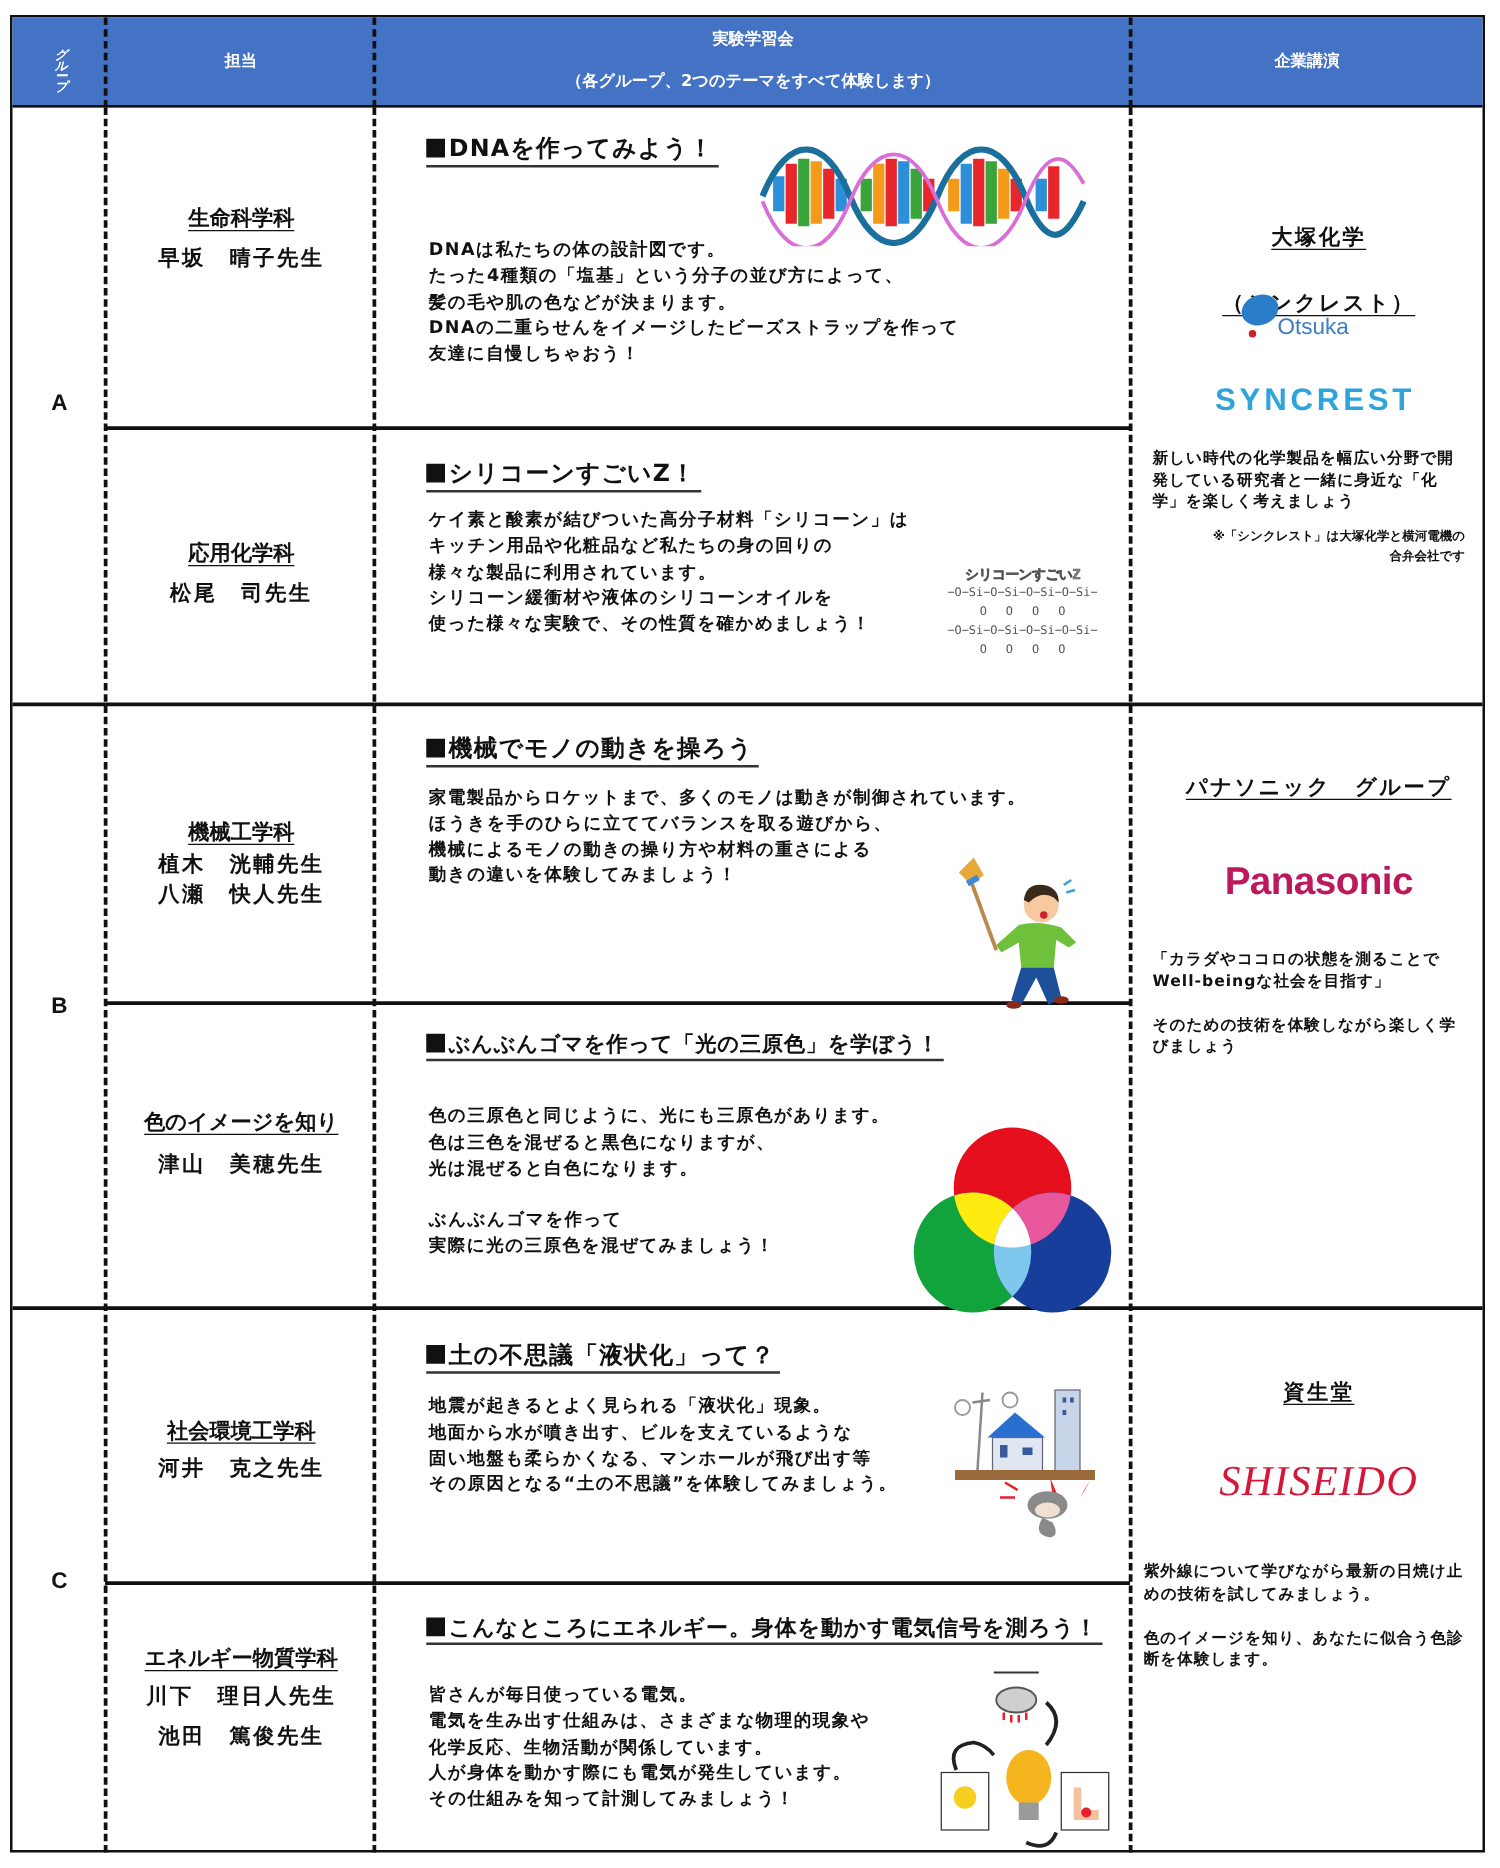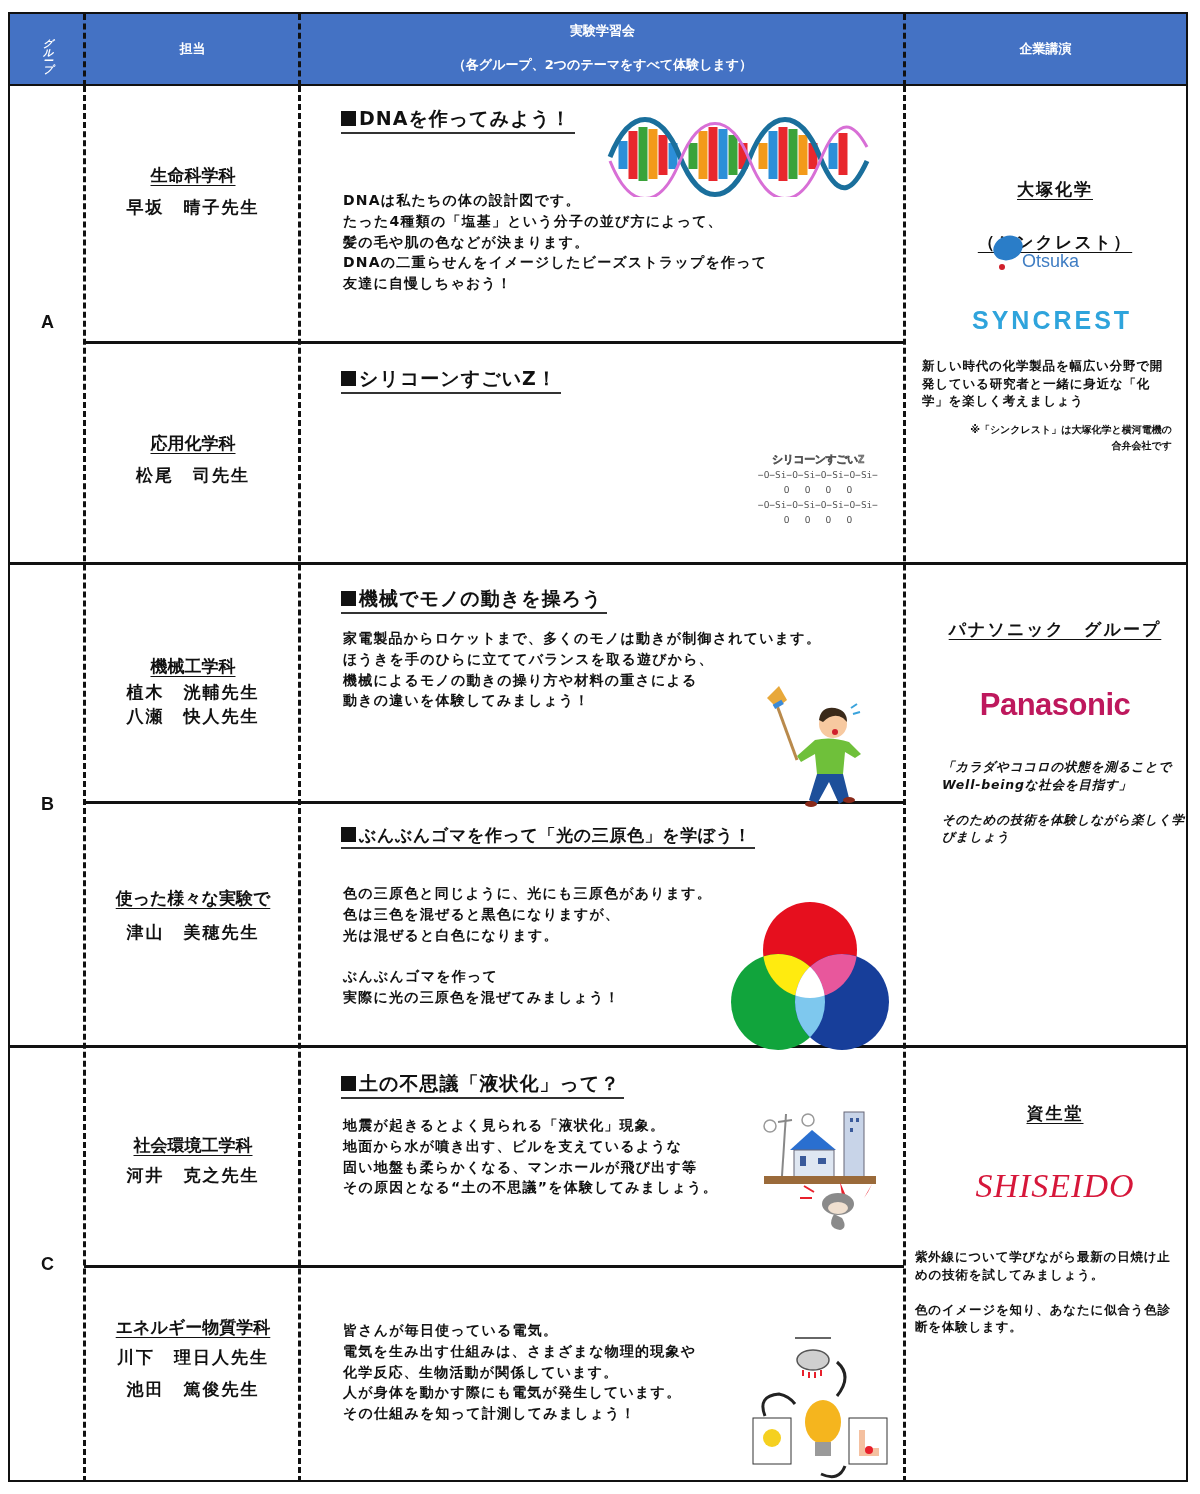--- a/index.html
+++ b/index.html
@@ -114,20 +114,25 @@
     <path d="M5 44 C 25 94, 55 94, 75 44 S 125 -6, 145 44 S 195 94, 215 44 S 250 8, 262 30" fill="none" stroke="#d86fd6" stroke-width="3"></path>
   </svg>
 
   <div class="teacher" style="top:418px;">
     <span class="dept">応用化学科</span>
     <span class="name">松尾　司先生</span>
   </div>
 
   <div class="exp" style="top:352px;">
     <div class="title"><span class="sq"></span><span>シリコーンすごいZ！</span></div>
+    <div class="body" style="margin-top:12px;">ケイ素と酸素が結びついた高分子材料「シリコーン」は
+キッチン用品や化粧品など私たちの身の回りの
+様々な製品に利用されています。
+シリコーン緩衝材や液体のシリコーンオイルを
+使った様々な実験で、その性質を確かめましょう！</div>
   </div>
   <div class="illus" style="left:728px;top:438px;width:160px;text-align:center;color:#555;font-size:9.5px;line-height:15px;font-family:'DejaVu Sans Mono',monospace;">
     <div style="font-weight:bold;font-size:11px;color:#888;-webkit-text-stroke:0.5px #555;letter-spacing:-0.5px;">シリコーンすごいZ</div>
     <div>−O−Si−O−Si−O−Si−O−Si−</div>
     <div>O　 O　 O　 O</div>
     <div>−O−Si−O−Si−O−Si−O−Si−</div>
     <div>O　 O　 O　 O</div>
   </div>
 
   <div class="company" style="top:124px;">
@@ -172,21 +177,21 @@
     <path d="M54 38 Q56 24 70 26 Q82 28 82 40 L78 36 Q68 30 58 40 Z" fill="#3a2a1a"></path>
     <circle cx="70" cy="50" r="3" fill="#d0202c"></circle>
     <path d="M86 26 l6 -4 M88 32 l7 -2" stroke="#3aa3dc" stroke-width="2"></path>
     <path d="M50 58 Q66 54 84 60 L96 72 L90 76 L80 70 L78 92 L52 92 L50 72 L36 80 L32 74 Z" fill="#6fc03a"></path>
     <path d="M52 92 L44 118 L52 122 L64 100 L74 122 L84 116 L78 92 Z" fill="#1d4f9a"></path>
     <ellipse cx="46" cy="122" rx="6" ry="3" fill="#8a2a1a"></ellipse>
     <ellipse cx="84" cy="118" rx="6" ry="3" fill="#8a2a1a"></ellipse>
   </svg>
 
   <div class="teacher" style="top:873px;">
-    <span class="dept" style="margin-bottom:10px;">使った様々な実験で</span>
+    <span class="dept" style="margin-bottom:10px;">色のイメージを知り</span>
     <span class="name">津山　美穂先生</span>
   </div>
 
   <div class="exp" style="top:810px;">
     <div class="title" style="font-size:17px;letter-spacing:0.6px;"><span class="sq"></span><span>ぶんぶんゴマを作って「光の三原色」を学ぼう！</span></div>
     <div class="body" style="margin-top:34px;">色の三原色と同じように、光にも三原色があります。
 色は三色を混ぜると黒色になりますが、
 光は混ぜると白色になります。
 
 ぶんぶんゴマを作って
@@ -212,21 +217,21 @@
         <g clip-path="url(#cg)">
           <ellipse cx="120" cy="104" rx="47" ry="48" fill="#ffffff"></ellipse>
         </g>
       </g>
   </svg>
 
   <div class="company" style="top:604px;">
     <div style="text-align:center;"><span class="cname">パナソニック　グループ</span></div>
   </div>
   <div class="illus logo-text" style="left:950px;top:673px;width:190px;text-align:center;font-size:31px;font-weight:bold;color:#be185d;letter-spacing:-0.5px;">Panasonic</div>
-  <div class="company" style="top:744px;left:932px;width:250px;font-style:italic;">
+  <div class="company" style="top:744px;left:912px;width:250px;">
     <div class="desc">「カラダやココロの状態を測ることでWell-beingな社会を目指す」
 
 そのための技術を体験しながら楽しく学びましょう</div>
   </div>
 
   <div class="group-label" style="top:1240px;">C</div>
 
   <div class="teacher" style="top:1120px;">
     <span class="dept" style="margin-bottom:6px;">社会環境工学科</span>
     <span class="name">河井　克之先生</span>
@@ -261,20 +266,21 @@
     <path d="M74 110 Q66 124 80 126 Q88 124 82 114" fill="#8a8a8a"></path>
   </svg>
 
   <div class="teacher" style="top:1302px;">
     <span class="dept" style="margin-bottom:6px;">エネルギー物質学科</span>
     <span class="name" style="margin-bottom:8px;">川下　理日人先生</span>
     <span class="name">池田　篤俊先生</span>
   </div>
 
   <div class="exp" style="top:1276px;">
+    <div class="title" style="font-size:17.5px;letter-spacing:0.8px;"><span class="sq"></span><span>こんなところにエネルギー。身体を動かす電気信号を測ろう！</span></div>
     <div class="body" style="margin-top:30px;">皆さんが毎日使っている電気。
 電気を生み出す仕組みは、さまざまな物理的現象や
 化学反応、生物活動が関係しています。
 人が身体を動かす際にも電気が発生しています。
 その仕組みを知って計測してみましょう！</div>
   </div>
 
   <svg class="illus" style="left:735px;top:1320px;" width="145" height="150" viewBox="0 0 145 150">
     <line x1="50" y1="4" x2="86" y2="4" stroke="#333" stroke-width="1.5"></line>
     <ellipse cx="68" cy="26" rx="16" ry="10" fill="#cfcfcf" stroke="#555" stroke-width="1.5"></ellipse>

